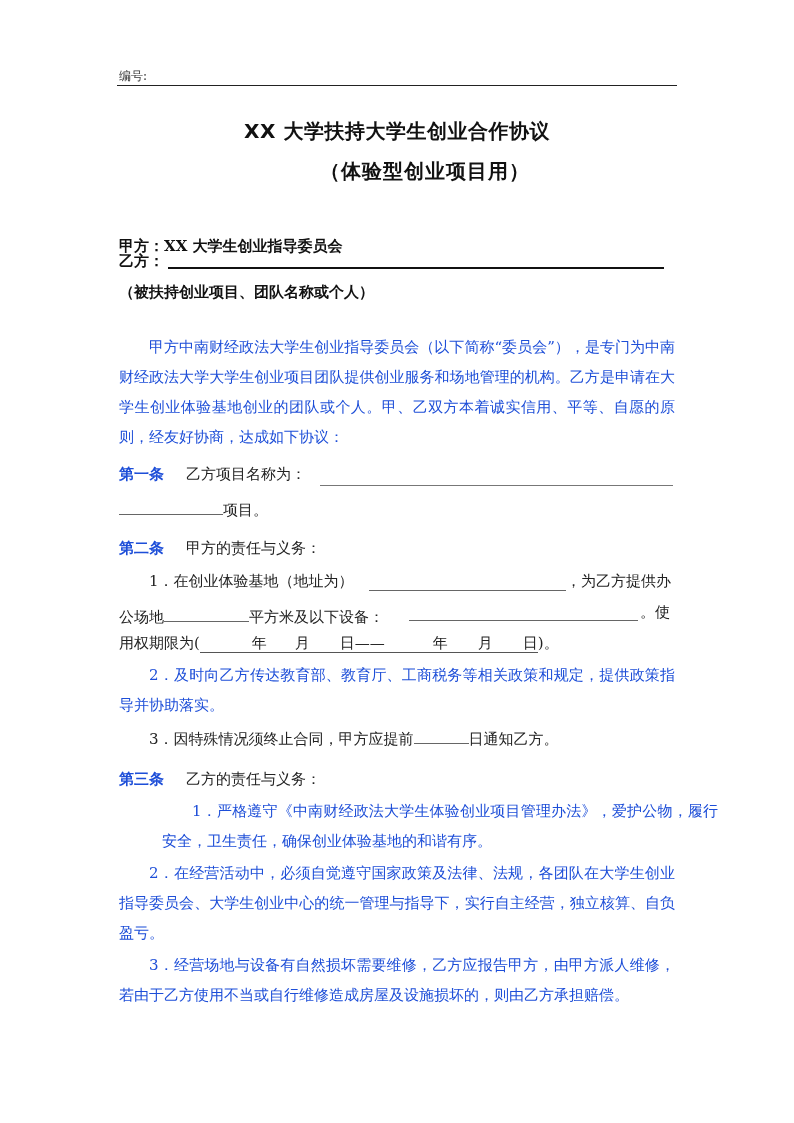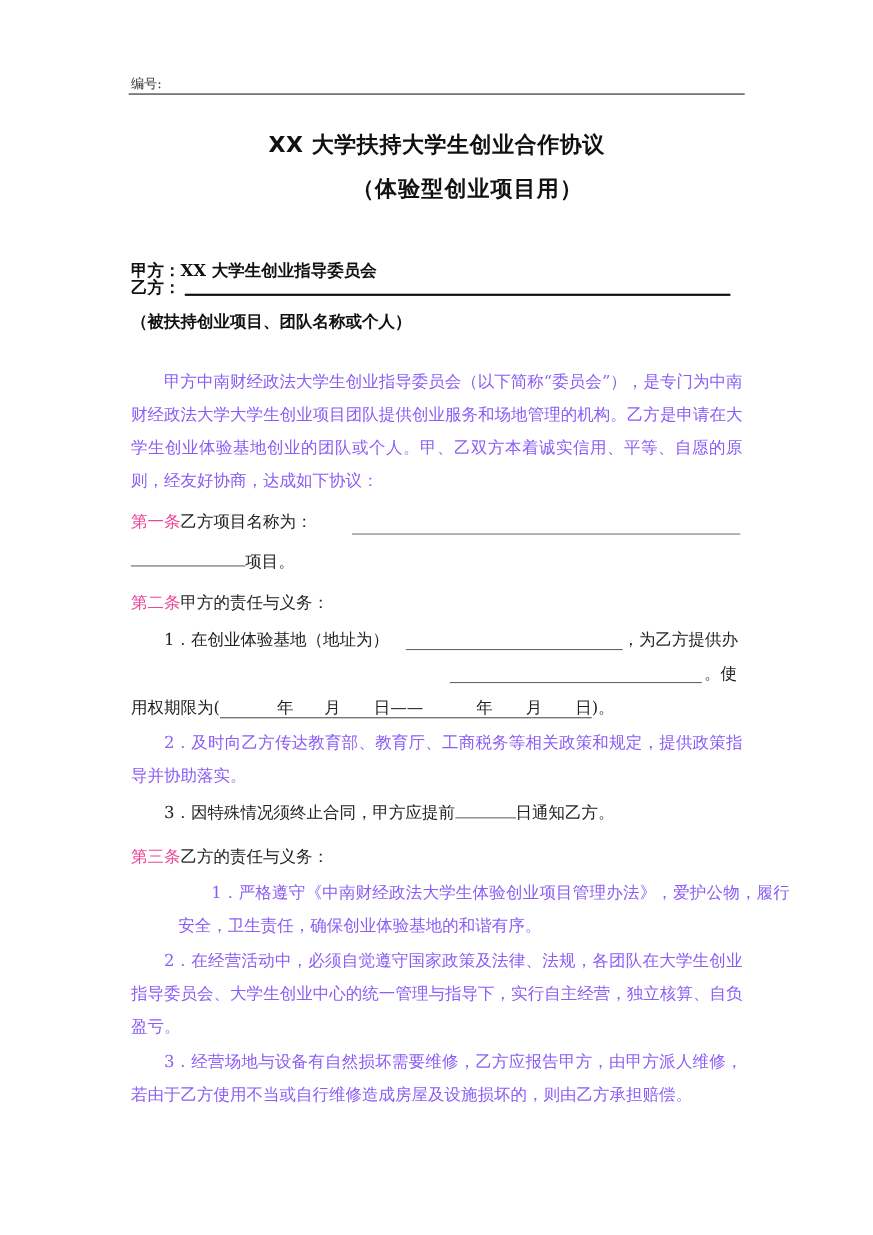--- a/index.html
+++ b/index.html
@@ -59,29 +59,30 @@
     }
     .party-b-note { left: 119px; top: 271px; }
 
     
     .para {
       position: absolute;
       left: 119px;
       width: 556px;
       font-size: 15px;
       line-height: 30px;
-      color: #8b5cf6;
+      color: #1d4ed8;
       text-align: justify;
       text-align-last: left;
     }
     .intro { top: 320px; text-indent: 30px; }
 
     .art {
-      font-weight: normal;
-      color: #ec4899;
+      font-weight: bold;
+      color: #1d4ed8;
+      margin-right: 22px;
     }
     .blank {
       display: inline-block;
       border-bottom: 1.5px solid #666;
       height: 18px;
       vertical-align: baseline;
     }
     .indent { text-indent: 30px; }
     .line { position: absolute; left: 119px; font-size: 15px; color: #222; white-space: nowrap; }
     .u { border-bottom: 1.5px solid #555; }
@@ -115,20 +116,23 @@
   <div class="line" style="top:527px;">
     <span class="art">第二条</span><span>甲方的责任与义务：</span>
   </div>
 
   <div class="line" style="top:560px; left:149px;">
     <span>1．</span><span>在创业体验基地（地址为）</span>
   </div>
   <div class="abs" style="left:369px; top:578px; width:197px; border-top:1.5px solid #666;"></div>
   <div class="line" style="top:560px; left:566px;">，为乙方提供办</div>
 
+  <div class="line" style="top:591px;">
+    <span>公场地</span><span class="blank" style="width:85px;"></span><span>平方米及以下设备：</span>
+  </div>
   <div class="abs" style="left:409px; top:608px; width:229px; border-top:1.5px solid #666;"></div>
   <div class="line" style="top:591px; left:640px;">。使</div>
 
   <div class="line" style="top:622px;">
     <span>用权期限为(</span><span class="u"><span style="display:inline-block;width:52px;"></span><span>年</span><span style="display:inline-block;width:28px;"></span><span>月</span><span style="display:inline-block;width:30px;"></span><span>日——</span><span style="display:inline-block;width:48px;"></span><span>年</span><span style="display:inline-block;width:30px;"></span><span>月</span><span style="display:inline-block;width:30px;"></span><span>日</span></span><span>)。</span>
   </div>
 
   <div class="para indent" style="top:648px;">
     <span>2．</span><span>及时向乙方传达教育部、教育厅、工商税务等相关政策和规定，提供政策指导并协助落实。</span>
   </div>

